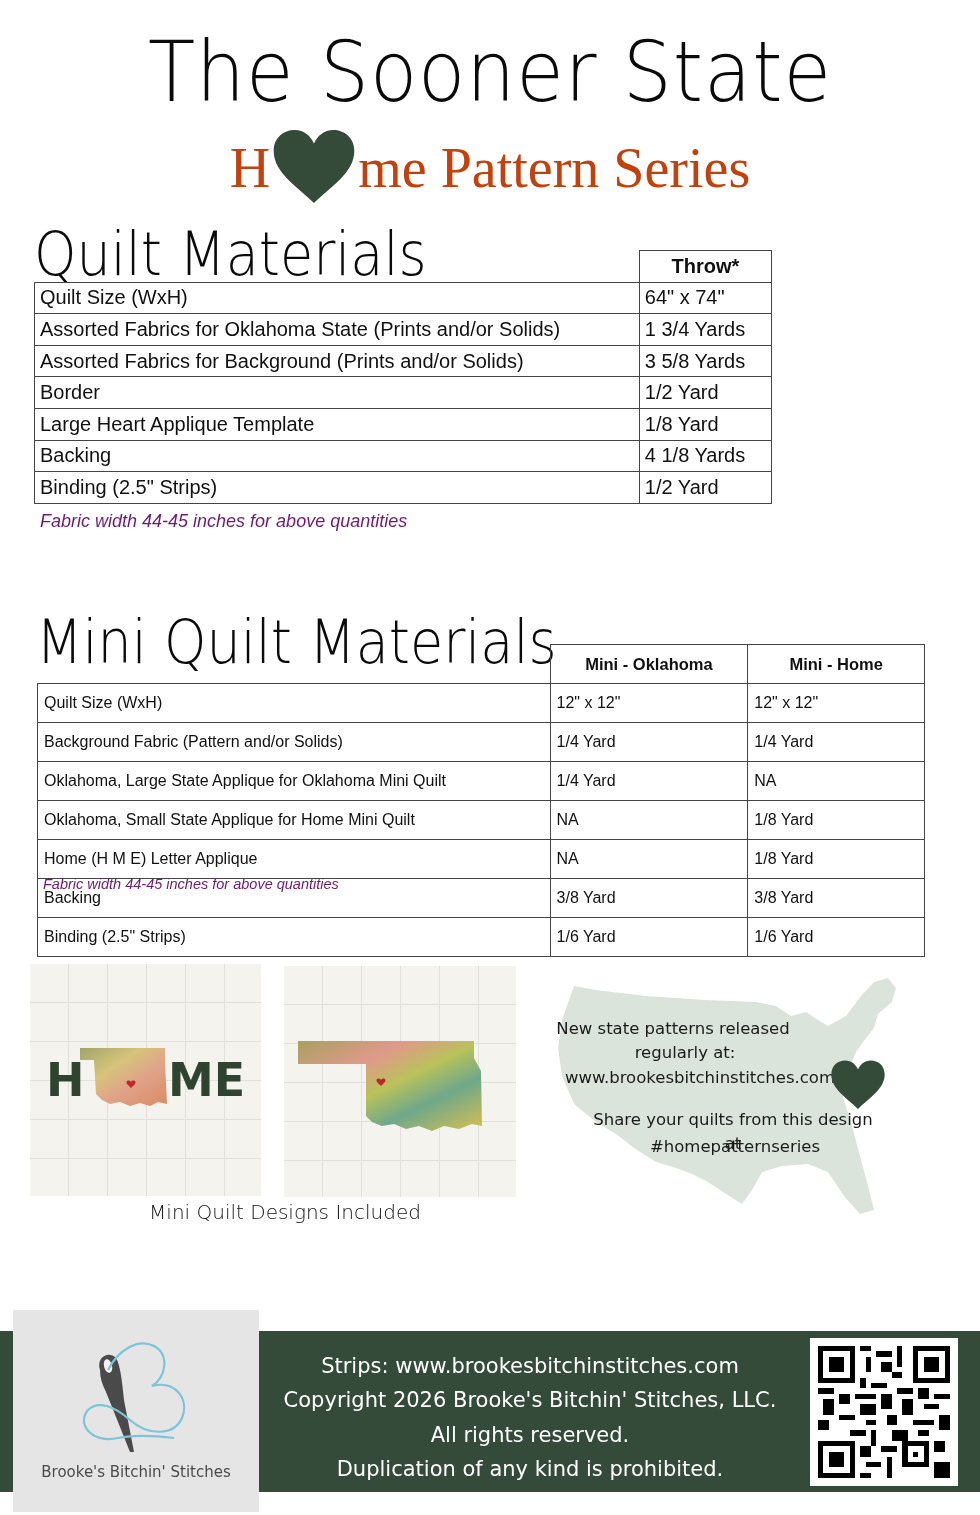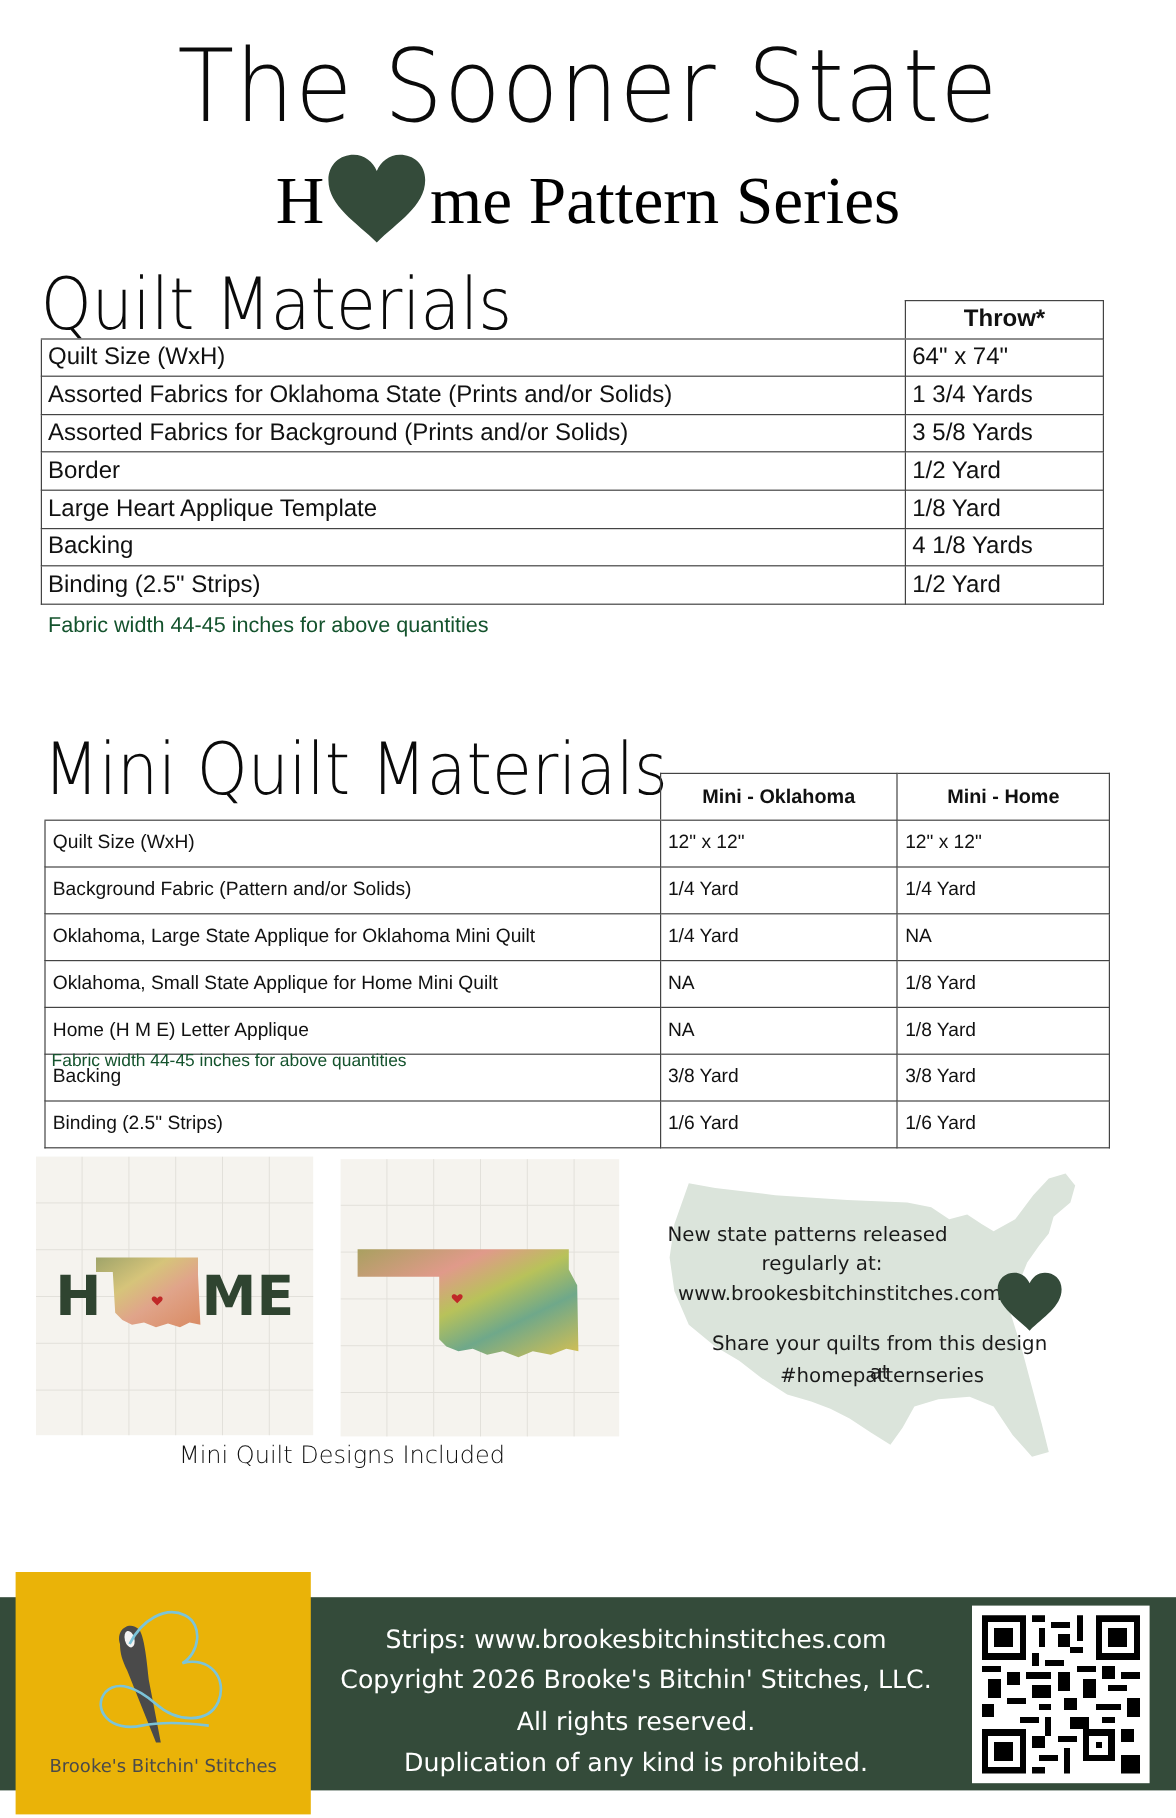--- a/index.html
+++ b/index.html
@@ -7,51 +7,51 @@
   body { position: relative; font-family: "Liberation Sans", sans-serif; color: #111; }
 
   .title {
     position: absolute; left: 0; top: 22px; width: 980px; text-align: center;
     font-family: "DejaVu Sans", sans-serif; font-weight: 300;
     font-size: 84px; letter-spacing: 1px; color: #0a0a0a; line-height: 100px;
     transform: scaleX(0.92);
   }
   .subtitle {
     position: absolute; left: 0; top: 128px; width: 980px; text-align: center;
-    font-family: "Liberation Serif", serif; font-size: 56px; color: #000000; line-height: 80px;
+    font-family: "Liberation Serif", serif; font-size: 56px; color: #c2410c; line-height: 80px;
   }
   .subtitle .heart { display: inline-block; width: 84px; height: 76px; vertical-align: -18px; margin: 0 2px; }
 
   .section-title {
     position: absolute; font-family: "DejaVu Sans", sans-serif; font-weight: 300;
     color: #0a0a0a; line-height: 1; transform-origin: left top; transform: scaleX(0.9);
   }
   .qm-title { left: 34px; top: 224px; font-size: 60px; }
   .mq-title { left: 36px; top: 612px; font-size: 60px; }
 
   table { position: absolute; border-collapse: collapse; font-family: "Liberation Sans", sans-serif; }
   td, th { border: 1.5px solid #444; padding: 0 5px; text-align: left; white-space: nowrap; }
   th { font-weight: bold; text-align: center; }
 
-  .qm-table { left: 34px; top: 250px; width: 886px; font-size: 20px; }
+  .qm-table { left: 34px; top: 250px; width: 738px; font-size: 20px; }
   .qm-table td, .qm-table th { height: 31.6px; }
   .qm-table th { font-size: 20px; }
   .qm-table .hdr-blank { border: none; border-bottom: 1.5px solid #444; }
   .qm-table col.c1 { width: 721px; }
   .qm-table col.c2 { width: 165px; }
 
   .mq-table { left: 37px; top: 644px; width: 888px; font-size: 16px; }
   .mq-table td, .mq-table th { height: 39px; padding: 0 6px; }
   .mq-table th { font-size: 16.5px; }
   .mq-table .hdr-blank { border: none; border-bottom: 1.5px solid #444; }
   .mq-table col.c1 { width: 513px; }
   .mq-table col.c2 { width: 198px; }
   .mq-table col.c3 { width: 177px; }
 
-  .note { position: absolute; color: #14532d; text-align: center; }
+  .note { position: absolute; font-style: italic; color: #701a75; text-align: center; }
   .qm-note { left: 40px; top: 511px; font-size: 18px; }
   .mq-note { left: 43px; top: 876px; font-size: 14.5px; }
 
   .quilt-img {
     position: absolute; background-color: #f5f3ee;
     background-image:
       linear-gradient(#e2e0da 1px, transparent 1px),
       linear-gradient(90deg, #e2e0da 1px, transparent 1px);
     background-size: 39px 39px; background-position: -1px -1px;
   }
@@ -68,21 +68,21 @@
     line-height: 24px;
   }
   .mt1 { left: 548px; top: 1017px; width: 250px; }
   .mt2 { left: 560px; top: 1041px; width: 250px; }
   .mt3 { left: 565px; top: 1066px; width: 265px; }
   .mt4 { left: 585px; top: 1108px; width: 296px; }
   .mt5 { left: 600px; top: 1135px; width: 270px; }
   .map-heart { position: absolute; left: 829px; top: 1060px; width: 58px; height: 50px; }
 
   .footer-band { position: absolute; left: 0; top: 1331px; width: 980px; height: 161px; background: #344b3a; }
-  .logo-box { position: absolute; left: 13px; top: 1310px; width: 246px; height: 202px; background: #eab308; }
+  .logo-box { position: absolute; left: 13px; top: 1310px; width: 246px; height: 202px; background: #e5e5e5; }
   .logo-svg { position: absolute; left: 65px; top: 30px; width: 120px; height: 115px; }
   .logo-text {
     position: absolute; left: 0; top: 153px; width: 246px; text-align: center;
     font-family: "DejaVu Sans", sans-serif; font-size: 15px; color: #4a4a4a;
   }
   .footer-text {
     position: absolute; left: 270px; width: 520px; text-align: center; color: #ffffff;
     font-family: "DejaVu Sans", sans-serif; font-size: 21px; line-height: 34px;
   }
   .ft1 { top: 1349px; }

